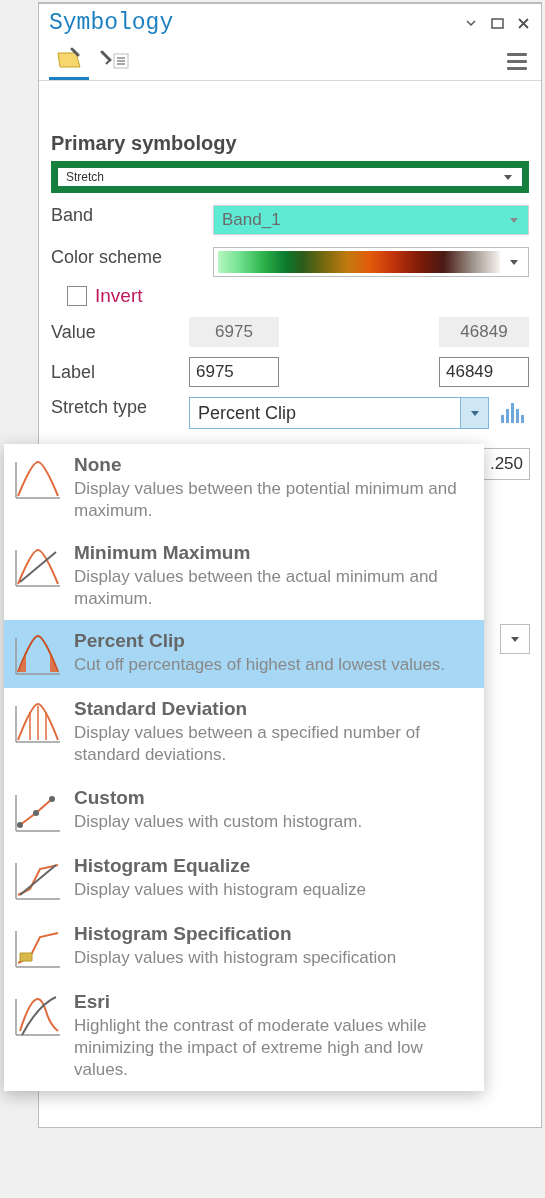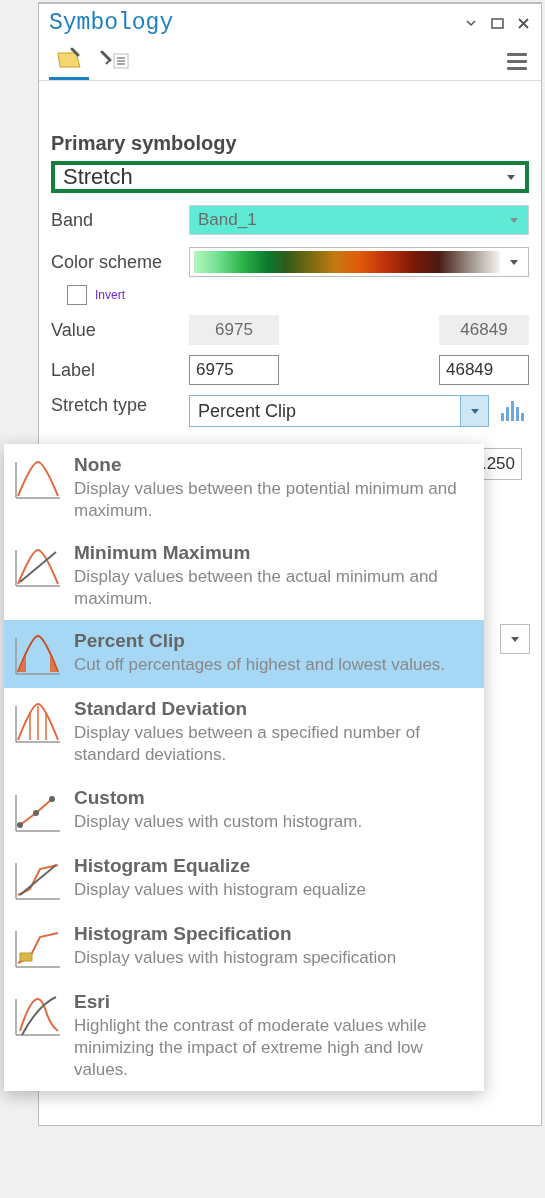--- a/index.html
+++ b/index.html
@@ -84,43 +84,43 @@
   .section-title {
     color: #4a4a4a;
     font-size: 20px;
     font-weight: 600;
     margin-bottom: 6px;
     margin-top: 41px;
   }
   .primary-select {
     width: 100%;
     height: 32px;
-    border: 4px solid #15803d;
+    border: 7px solid #15803d;
     background: #fff;
     padding: 0 26px 0 8px;
-    font-size: 22px;
+    font-size: 12px;
     color: #333;
     position: relative;
     display: flex;
     align-items: center;
   }
   .primary-select::after {
     content: "";
     position: absolute;
     right: 10px;
     top: 50%;
     margin-top: -2px;
     border-left: 4px solid transparent;
     border-right: 4px solid transparent;
     border-top: 5px solid #555;
   }
   .form-row {
     display: flex;
-    align-items: center;
     margin-top: 12px;
+    gap: 24px;
   }
   .form-label {
     font-size: 18px;
     color: #4a4a4a;
     width: 138px;
   }
   .band-select {
     flex: 1;
     height: 30px;
     background: #5eead4;
@@ -176,22 +176,22 @@
     padding-left: 16px;
   }
   .checkbox {
     width: 20px;
     height: 20px;
     border: 1px solid #8a8a8a;
     margin-right: 8px;
     background: #fff;
   }
   .invert-label {
-    font-size: 12px;
-    color: #6d28d9;
+    font-size: 19px;
+    color: #be185d;
   }
   .value-row {
     display: flex;
     align-items: center;
     margin-top: 10px;
   }
   .value-row .form-label { width: 138px; }
   .readonly-box {
     width: 90px;
     height: 30px;
@@ -454,21 +454,21 @@
           <span></span>
           <span></span>
       </div>
     </div>
 
     <div style="height: 680px"></div>
   </div>
 </div>
 
 <div class="peek-row">
-  <div class="peek-box" style="right:20px">
+  <div class="peek-box" style="right:12px">
     <span>.250</span>
   </div>
 </div>
 <div class="peek-row2">
   <div class="peek-dd"></div>
 </div>
 
 <div class="dropdown">
   <div class="dropdown-item">
     <div class="dd-icon">

